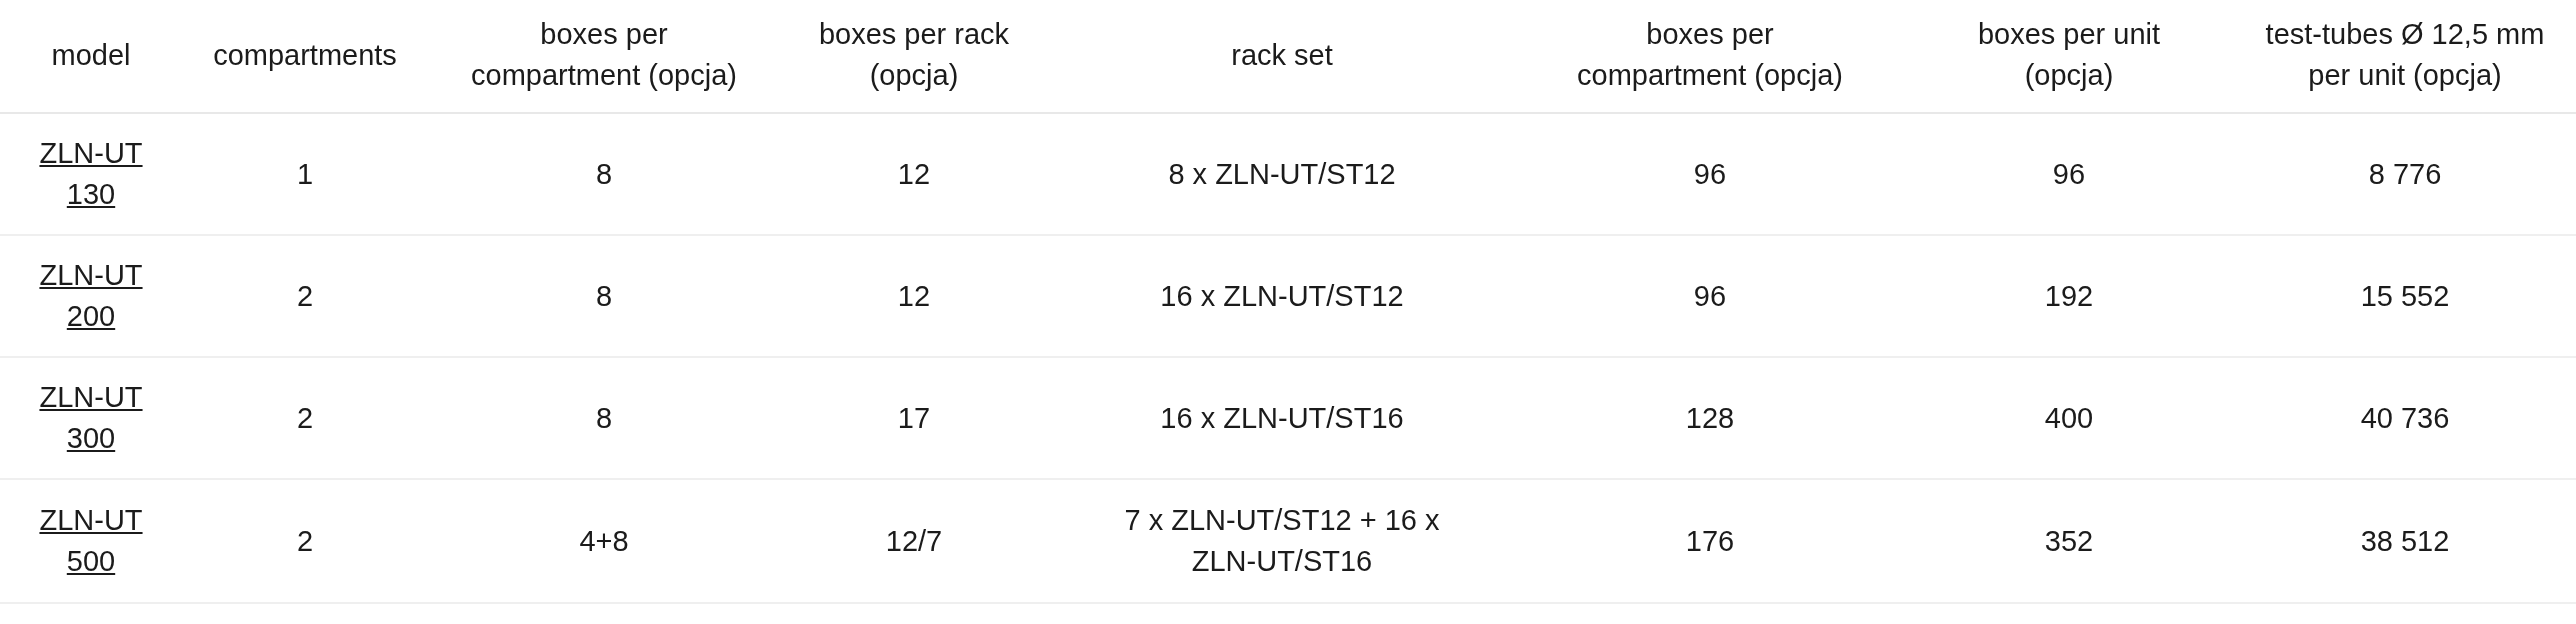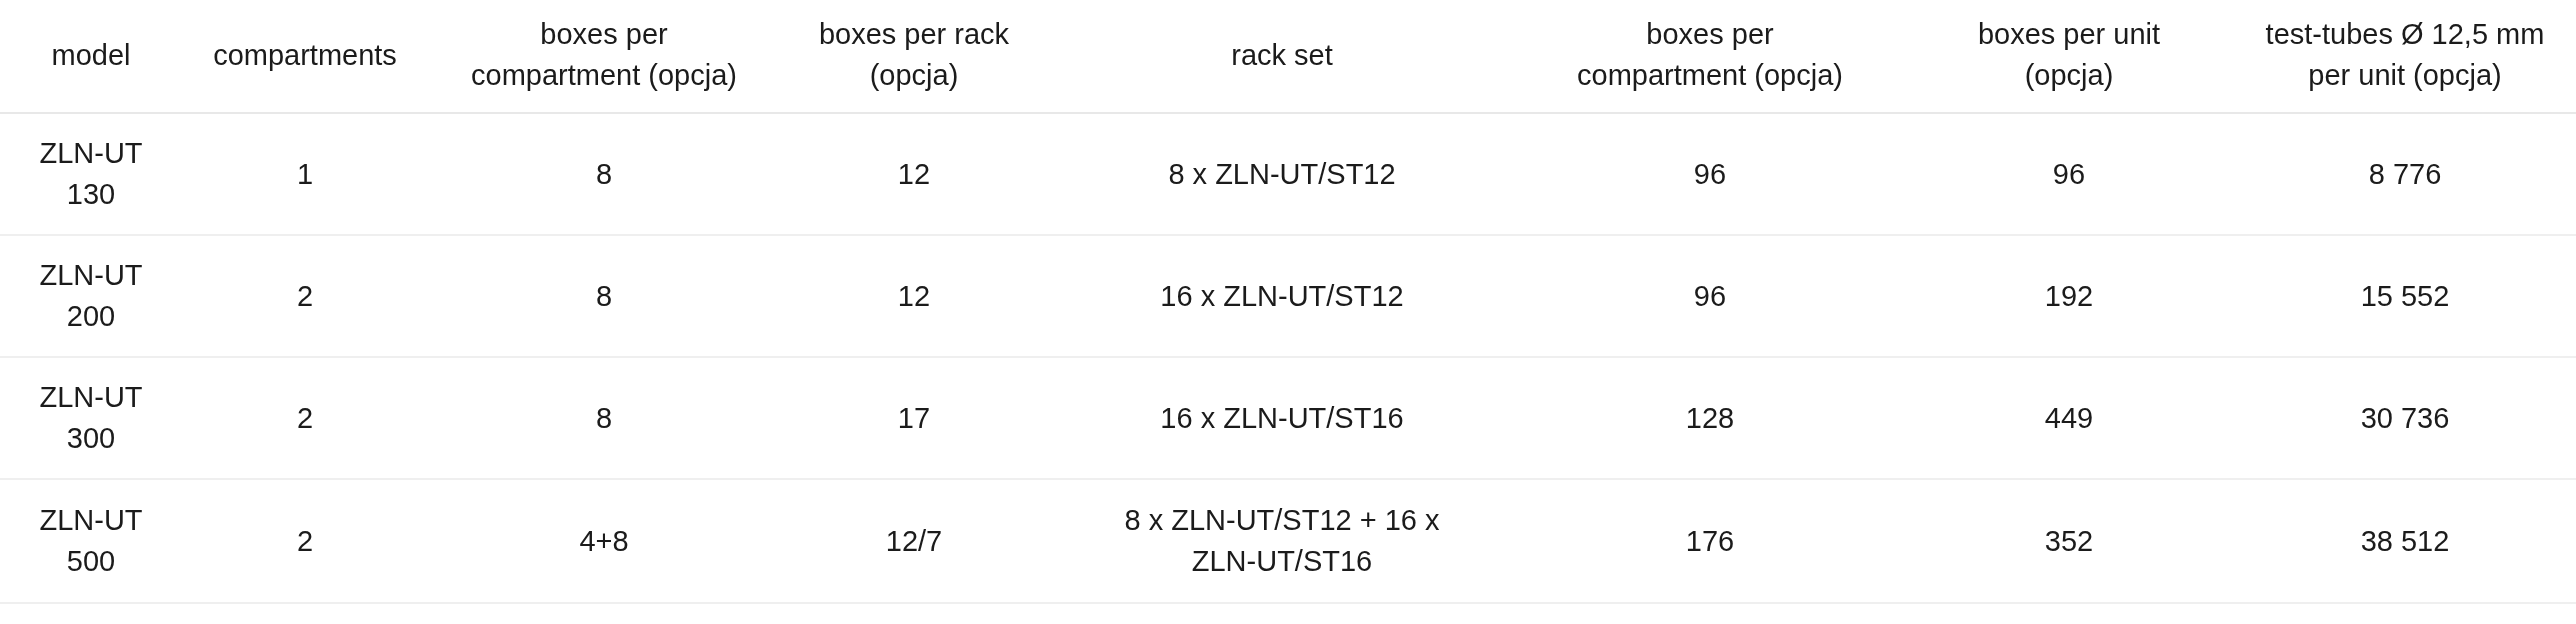--- a/index.html
+++ b/index.html
@@ -69,20 +69,21 @@
 
   table.spec-table tbody tr.row-tall td { height: 124px; }
   table.spec-table tbody tr td          { height: 122px; }
 
   table.spec-table tbody tr:last-child td {
     border-bottom: 2px solid #efefef;
   }
 
   .cell-model {
     white-space: pre-line;
+    text-decoration: underline;
   }
 </style>
 </head>
 <body>
 
 <div class="spec-table-wrap">
   <table class="spec-table">
     <colgroup>
       <col class="c-model">
       <col class="c-compartments">
@@ -134,30 +135,30 @@
         <td>15 552</td>
       </tr>
       <tr>
         <td class="cell-model">ZLN-UT
 300</td>
         <td>2</td>
         <td>8</td>
         <td>17</td>
         <td>16 x ZLN-UT/ST16</td>
         <td>128</td>
-        <td>449</td>
-        <td>30 736</td>
+        <td>400</td>
+        <td>40 736</td>
       </tr>
       <tr class="row-tall">
         <td class="cell-model">ZLN-UT
 500</td>
         <td>2</td>
         <td>4+8</td>
         <td>12/7</td>
-        <td>8 x ZLN-UT/ST12 + 16 x
+        <td>7 x ZLN-UT/ST12 + 16 x
 ZLN-UT/ST16</td>
         <td>176</td>
         <td>352</td>
         <td>38 512</td>
       </tr>
     </tbody>
   </table>
 </div>
 
 </body></html>

